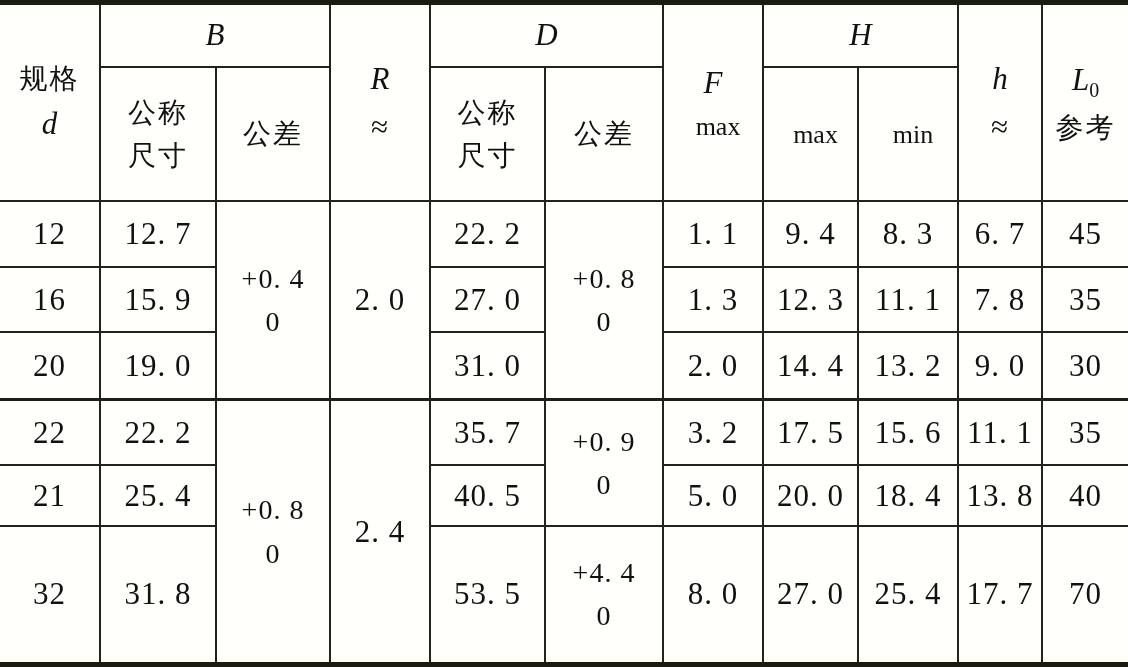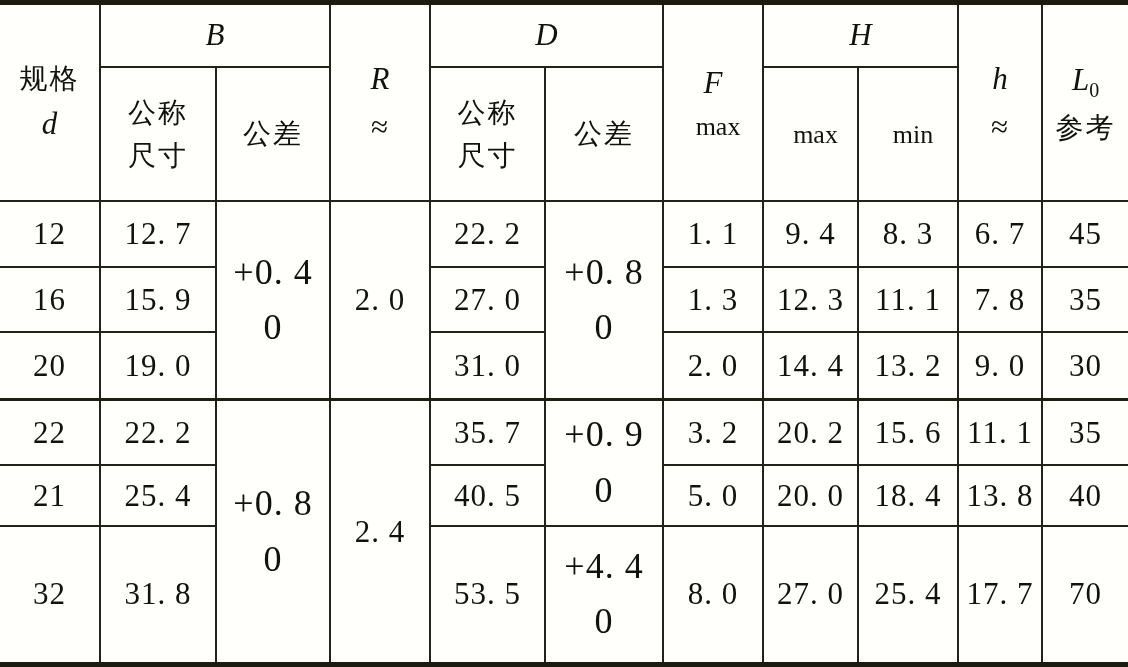--- a/index.html
+++ b/index.html
@@ -31,21 +31,21 @@
     vertical-align: middle;
     padding: 0;
     overflow: hidden;
   }
   tr.group-start > td { border-top: 3px solid #1e1e14; }
   .num  { font-size: 31px; letter-spacing: 1px; white-space: nowrap; }
   .cjk  { font-size: 28px; letter-spacing: 2px; line-height: 1.45; }
   .it   { font-style: italic; font-size: 31px; line-height: 1.5; }
   .rm   { font-size: 26px; line-height: 1.5; padding-left: 10px; }
   .stack div { line-height: 1.55; }
-  .tol  { font-size: 36px; letter-spacing: 1px; line-height: 1.6; white-space: nowrap; }
+  .tol  { font-size: 28px; letter-spacing: 1px; line-height: 1.6; white-space: nowrap; }
   sub.zero { font-style: normal; font-size: 20px; }
 </style>
 </head>
 <body>
 
 <div class="sheet">
 <table class="spec">
   <colgroup>
     <col style="width:100px">
         <col style="width:116px">
@@ -165,21 +165,21 @@
       <div>+0. 8</div>
       <div>0</div>
     </td>
     <td rowspan="3" class="num">2. 4</td>
     <td class="num">35. 7</td>
     <td rowspan="2" class="tol stack">
       <div>+0. 9</div>
       <div>0</div>
     </td>
     <td class="num">3. 2</td>
-    <td class="num">20. 2</td>
+    <td class="num">17. 5</td>
     <td class="num">15. 6</td>
     <td class="num">11. 1</td>
     <td class="num">35</td>
   </tr>
 
   <tr style="height:60px">
     <td class="num">21</td>
     <td class="num">25. 4</td>
     <td class="num">40. 5</td>
     <td class="num">5. 0</td>

